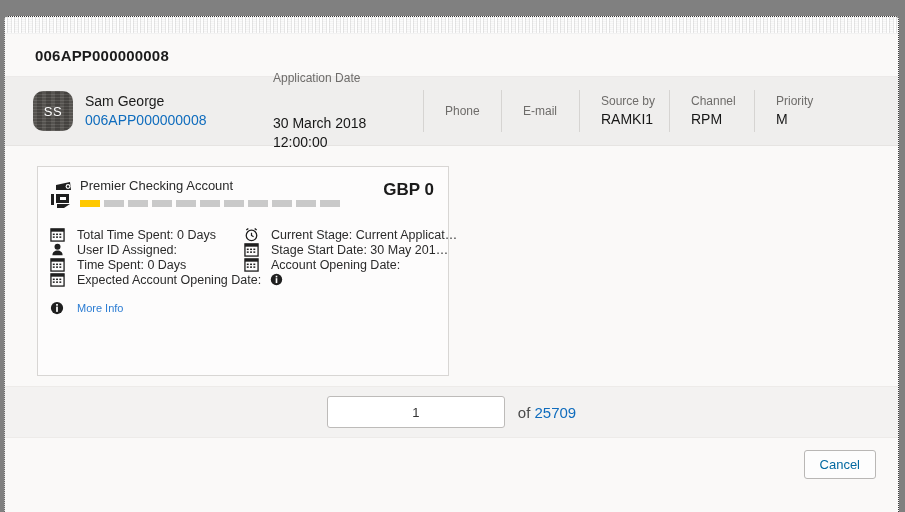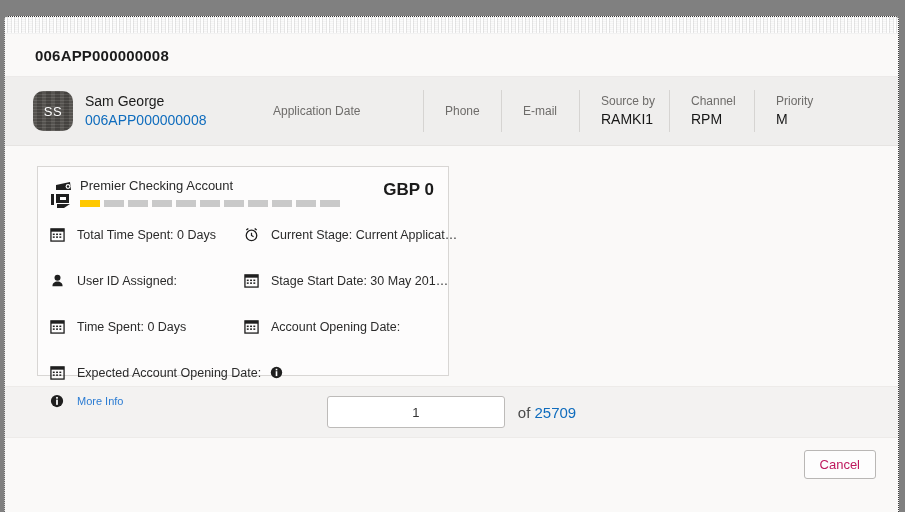--- a/index.html
+++ b/index.html
@@ -176,21 +176,21 @@
     font-size: 17px;
     font-weight: bold;
     color: #1b1b1b;
     padding-left: 8px;
     padding-top: 1px;
   }
   .detail-grid {
     margin-top: 14px;
     display: grid;
     grid-template-columns: 194px 1fr;
-    row-gap: 31px;
+    row-gap: 0;
   }
   .detail-item {
     display: flex;
     align-items: center;
     font-size: 12.5px;
     color: #2b2b2b;
   }
   .detail-item .ico {
     flex: 0 0 auto;
     width: 20px;
@@ -256,21 +256,21 @@
   }
   .cancel-btn {
     min-width: 62px;
     height: 29px;
     padding: 0 15px;
     background: #fdfdfd;
     border: 1px solid #b9b7b5;
     border-radius: 3px;
     font-family: "Liberation Sans", sans-serif;
     font-size: 13px;
-    color: #be185d;
+    color: #0369a1;
     cursor: pointer;
   }
 </style>
 </head>
 <body>
 
 <div class="modal-window">
 
   <div class="drag-strip"></div>
 
@@ -283,20 +283,21 @@
     <div class="person-block">
       <div class="avatar">SS</div>
       <div class="person-names">
         <div class="person-name">Sam George</div>
         <div class="person-id">006APP000000008</div>
       </div>
     </div>
 
     <div class="field-cell cell-appdate nodiv">
       <div class="field-label">Application Date</div>
+      <div class="field-value">30 March 2018 12:00:00</div>
     </div>
 
     <div class="field-cell cell-phone">
       <div class="field-label">Phone</div>
       <div class="field-value"></div>
     </div>
 
     <div class="field-cell cell-email">
       <div class="field-label">E-mail</div>
       <div class="field-value"></div>

